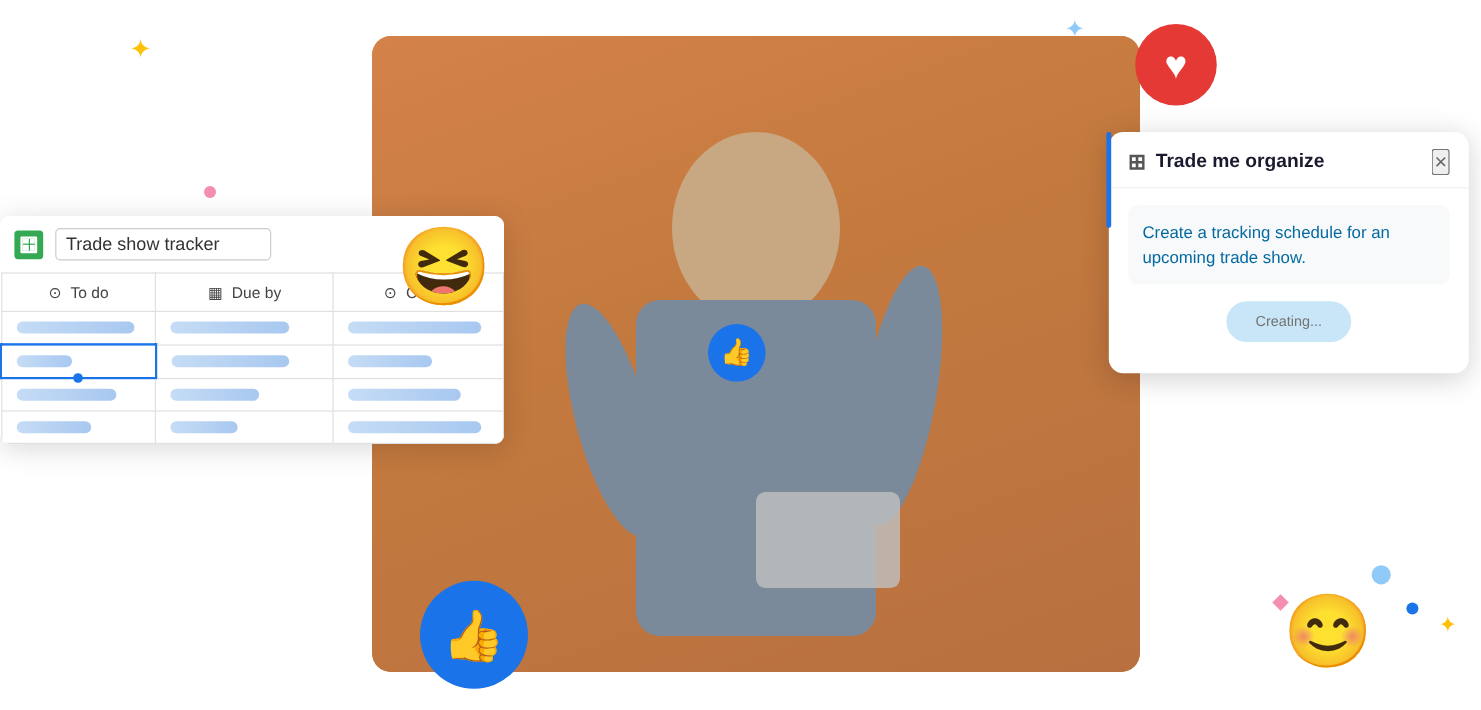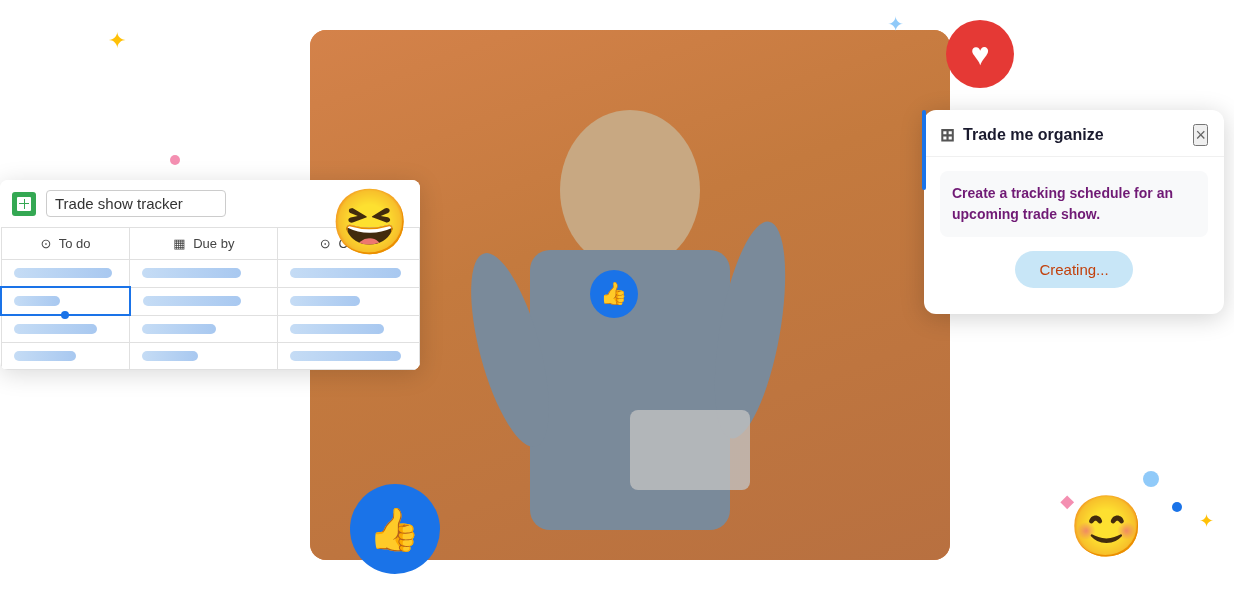--- a/index.html
+++ b/index.html
@@ -199,36 +199,35 @@
       cursor: pointer;
       line-height: 1;
     }
 
     .help-panel-body {
       padding: 14px 16px;
     }
 
     .help-description {
       font-size: 14px;
-      color: #701a75;
+      color: #0369a1;
       line-height: 1.5;
       background: #f8f9fa;
       border-radius: 8px;
       padding: 12px;
       margin-bottom: 14px;
-      font-weight: bold;
     }
 
     .creating-btn {
       background: #c8e6f7;
-      color: #c2410c;
+      color: #737373;
       border: none;
       border-radius: 20px;
       padding: 10px 24px;
-      font-size: 15px;
+      font-size: 12px;
       font-weight: 500;
       cursor: pointer;
       display: block;
       margin: 12px auto;
     }
 
     
     .heart-badge {
       position: absolute;
       right: 220px;

